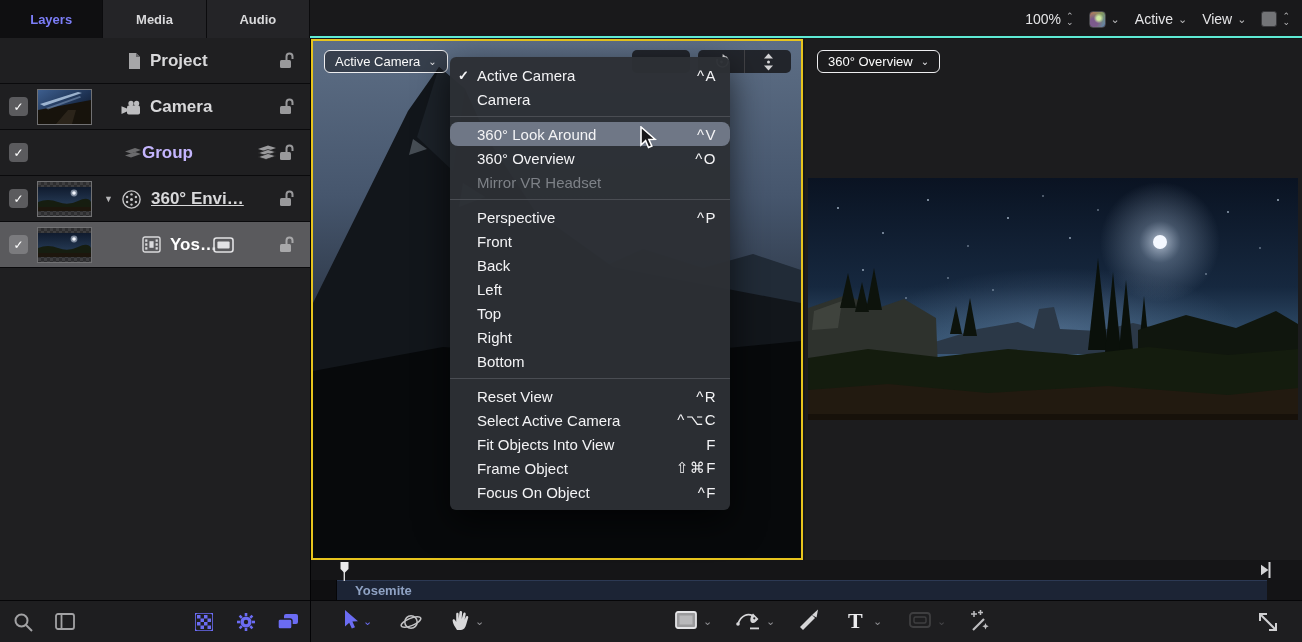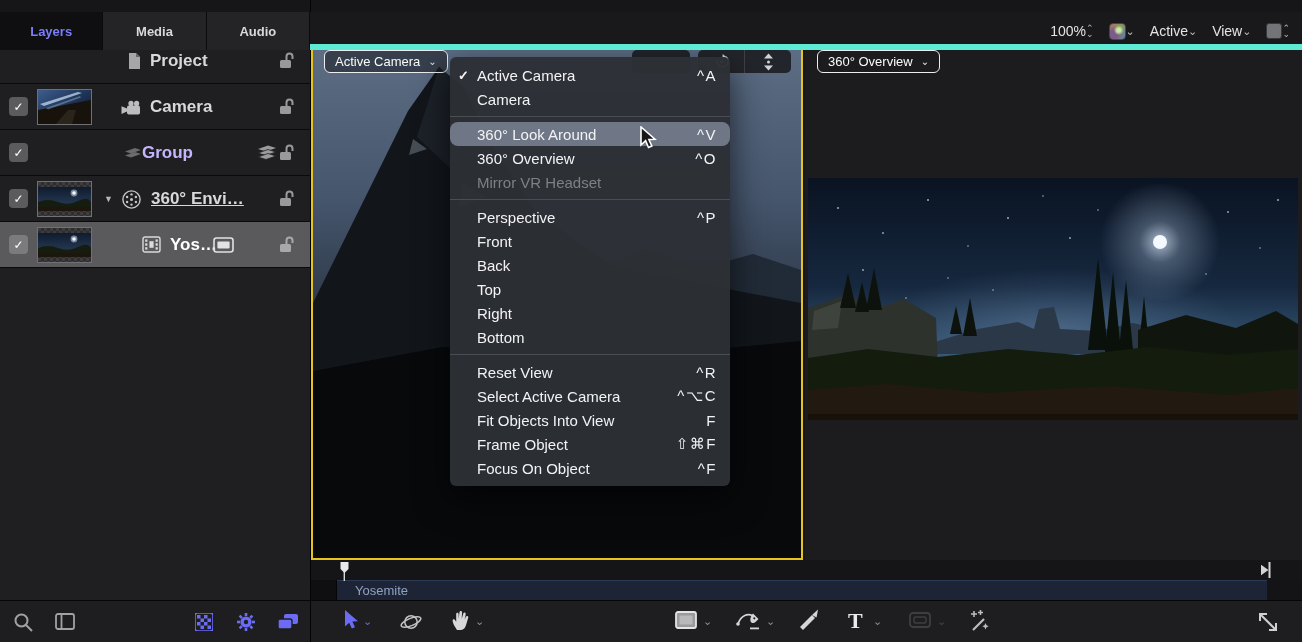--- a/index.html
+++ b/index.html
@@ -3,27 +3,27 @@
 <meta charset="utf-8">
 <style>
   * { margin:0; padding:0; box-sizing:border-box; }
   html,body { background:#000; }
   .app {
     position:relative; width:1302px; height:642px; overflow:hidden;
     background:#161618; font-family:"Liberation Sans", sans-serif;
     -webkit-font-smoothing:antialiased; color:#e0e0e2;
   }
   
-  .topbar { position:absolute; left:0; top:0; width:1302px; height:38px; background:#19191b; border-bottom:6px solid #5eead4; z-index:40;margin-top:12px; }
+  .topbar { position:absolute; left:0; top:0; width:1302px; height:38px; background:#19191b; border-bottom:2px solid #5eead4; z-index:40; }
   .tabs { position:absolute; left:0; top:0; width:310px; height:38px; display:flex; }
   .tab { flex:1; display:flex; align-items:center; justify-content:center; font-size:13px; font-weight:700; color:#d9d9db; background:#242427; border-right:1px solid #0b0b0d; cursor:default; }
   .tab.active { background:#0f0f11; color:#7c7ef8; }
   .topbar-right { position:absolute; right:12px; top:0; height:38px; display:flex; align-items:center; gap:15px; font-size:14px; color:#e4e4e6; }
   .stepper { display:flex; flex-direction:column; align-items:center; line-height:6px; font-size:9px; color:#bcbcbe; }
-  .ctl { display:flex; align-items:center; }
+  .ctl { display:flex; align-items:center; gap:5px; }
   .chev { font-size:11px; color:#bcbcbe; line-height:10px; }
   .swatch { width:17px; height:17px; border-radius:4px; border:1px solid #46464a;
     background: radial-gradient(circle at 58% 42%, #cde9a0 0 15%, rgba(0,0,0,0) 40%),
                 radial-gradient(circle at 25% 70%, #7c5a8c 0 25%, rgba(0,0,0,0) 60%),
                 linear-gradient(130deg,#b56e60,#839a62 48%,#5c79b2); }
   .graysq { width:16px; height:16px; border-radius:3px; background:#737477; border:1px solid #38383b; }
   
   .panel { position:absolute; left:0; top:38px; width:310px; height:565px; background:#1f1f21; }
   .vdiv  { position:absolute; left:310px; top:0; width:1px; height:642px; background:#030305; z-index:35; }
   .lrow  { position:absolute; left:0; width:310px; height:46px; border-bottom:1px solid #0a0a0c; }
@@ -59,21 +59,21 @@
   .mi .lab { margin-left:27px; }
   .mi .sc { position:absolute; right:13px; letter-spacing:1.5px; }
   .mi.hl { background:#6f7786;border-radius:8px; }
   .mi.dis { color:#7d8187; }
   .msep { height:1px; background:#4a4d53; margin:5px 0; }
   .mcursor { position:absolute; left:637px; top:126px; z-index:30; }
   
   .tstrip { position:absolute; left:311px; top:560px; width:991px; height:20px; background:#151517; }
   .clipzone { position:absolute; left:311px; top:580px; width:991px; height:20px; background:#141416; }
   .clipstub { position:absolute; left:0; top:0; width:26px; height:20px; background:#0f0f11; border-right:1px solid #060608; }
-  .clip { position:absolute; left:26px; top:0; width:930px; height:20px; background:#1c2435; border-top:1px solid #2c3954; display:flex; align-items:center; padding-left:18px; font-size:13px; color:#8fa2c3; }
+  .clip { position:absolute; left:26px; top:0; width:930px; height:20px; background:#1c2435; border-top:1px solid #2c3954; display:flex; align-items:center; padding-left:18px; font-size:13px; color:#8fa2c3;font-weight:bold; }
   .playhead { position:absolute; left:338px; top:561px; z-index:6; }
   .inmark { position:absolute; left:1258px; top:561px; z-index:6; }
 </style>
 </head>
 <body>
 
 <div class="app">
 
   <div class="topbar">
     <div class="tabs">
@@ -430,20 +430,23 @@
       <span class="lab">Perspective</span>
       <span class="sc">^P</span>
     </div>
     <div class="mi">
         <span class="lab">Front</span>
       </div>
     <div class="mi">
         <span class="lab">Back</span>
       </div>
     <div class="mi">
+        <span class="lab">Left</span>
+      </div>
+    <div class="mi">
         <span class="lab">Top</span>
       </div>
     <div class="mi">
         <span class="lab">Right</span>
       </div>
     <div class="mi">
         <span class="lab">Bottom</span>
       </div>
     <div class="msep"></div>
     <div class="mi">

